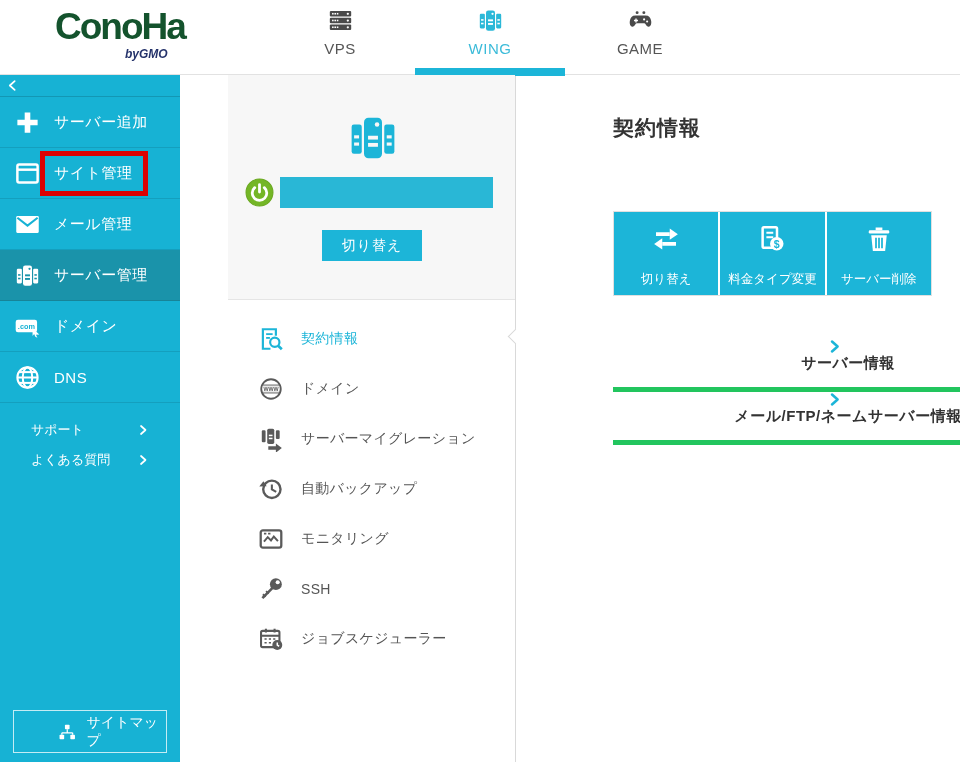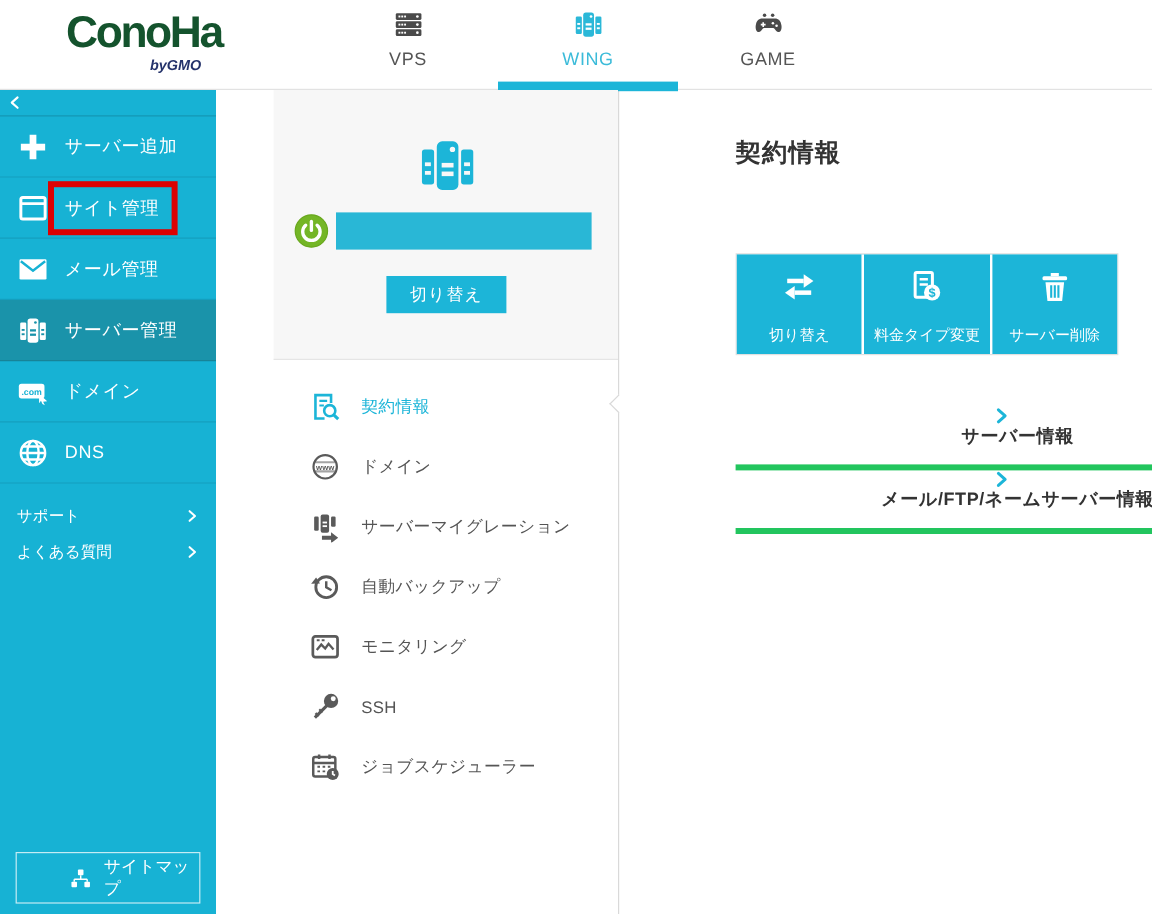--- a/index.html
+++ b/index.html
@@ -27,21 +27,21 @@
   .collapse-bar { height:22px; padding-left:6px; border-bottom:1px solid rgba(0,0,0,.15);
     display:flex; align-items:center; cursor:pointer; }
   .side-item { position:relative; height:51px; display:flex; align-items:center;
     padding-left:14px; border-bottom:1px solid rgba(0,0,0,.10); cursor:pointer; }
   .side-item .s-icon { width:27px; height:27px; flex-shrink:0; }
   .side-item .s-label { font-size:15px; margin-left:13px; letter-spacing:.5px; }
   .side-item.active { background:#1a93aa; }
   .red-box { position:absolute; left:40px; top:3px; width:108px; height:45px;
     border:5px solid #dc0202; pointer-events:none; }
   .side-sub { margin-top:12px; }
-  .sub-item { height:30px; display:flex; align-items:center; padding:0 14px; cursor:pointer; }
+  .sub-item { height:30px; display:flex; align-items:center; padding:0 31px; cursor:pointer; }
   .sub-item .s-label { font-size:13px; flex:1; }
   .sub-item .s-chev { width:12px; height:12px; color:#fff; }
   .sitemap-btn { position:absolute; left:13px; bottom:9px; width:154px; height:43px;
     border:1px solid rgba(255,255,255,.75); display:flex; align-items:center; justify-content:center;
     cursor:pointer;padding-left:44px; }
   .sitemap-btn .s-icon { width:20px; height:20px; margin-right:10px; }
   .sitemap-btn .s-label { font-size:14px; }
 
   
   .middle { width:288px; flex-shrink:0; border-right:1px solid #d9d9d9; background:#fff; }

